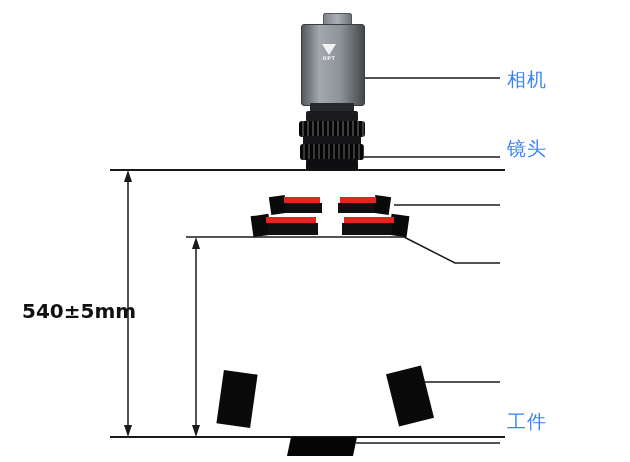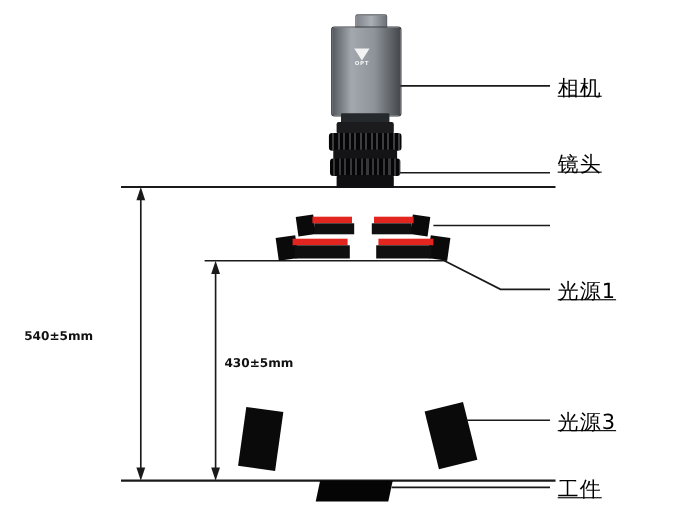--- a/index.html
+++ b/index.html
@@ -16,22 +16,22 @@
   .cam-logo .tri{width:0;height:0;margin:0 auto;border-left:7px solid transparent;border-right:7px solid transparent;border-top:11px solid #f2f2f2;}
   .cam-logo .txt{font-size:5px;line-height:6px;letter-spacing:.5px;color:#f2f2f2;font-weight:bold;}
   .cam-mount{left:310px;top:103px;width:44px;height:9px;background:#26292c;border-radius:1px;}
   
   .lens-a{left:306px;top:111px;width:52px;height:11px;background:#1b1b1d;border-radius:2px;}
   .lens-rib1{left:299px;top:121px;width:66px;height:16px;background:repeating-linear-gradient(90deg,#050505 0 3px,#3d3d3f 3px 5px);border-radius:3px;}
   .lens-mid{left:303px;top:136px;width:58px;height:9px;background:#141416;}
   .lens-rib2{left:300px;top:144px;width:64px;height:16px;background:repeating-linear-gradient(90deg,#050505 0 3px,#38383a 3px 5px);border-radius:3px;}
   .lens-b{left:306px;top:159px;width:52px;height:12px;background:#0f0f11;border-radius:2px;}
   
-  .label{position:absolute;left:507px;z-index:2;font-size:19px;color:#000000;letter-spacing:1px;white-space:nowrap;text-decoration:underline;}
-  .dim{position:absolute;z-index:2;font-size:11px;font-weight:bold;color:#111;white-space:nowrap;}
+  .label{position:absolute;left:507px;z-index:2;font-size:19px;color:#3b82f6;letter-spacing:1px;white-space:nowrap;}
+  .dim{position:absolute;z-index:2;font-size:20px;font-weight:bold;color:#111;white-space:nowrap;}
   .dim-540{left:22px;top:299px;}
   .dim-430{left:204px;top:324px;}
 </style>
 </head>
 <body>
 
 <div id="stage">
 
   <svg id="lines-layer" width="630" height="462" viewBox="0 0 630 462">
 
@@ -82,21 +82,18 @@
   </div>
   <div class="hw cam-mount"></div>
 
   <div class="hw lens-a"></div>
   <div class="hw lens-rib1"></div>
   <div class="hw lens-mid"></div>
   <div class="hw lens-rib2"></div>
   <div class="hw lens-b"></div>
 
   <div class="dim dim-540">540±5mm</div>
-  <div class="dim dim-430">430±5mm</div>
 
   <div class="label" style="top:67px">相机</div>
   <div class="label" style="top:136px">镜头</div>
-  <div class="label" style="top:252px">光源1</div>
-  <div class="label" style="top:371px">光源3</div>
-  <div class="label" style="top:432px">工件</div>
+  <div class="label" style="top:409px">工件</div>
 
 </div>
 
 </body></html>

